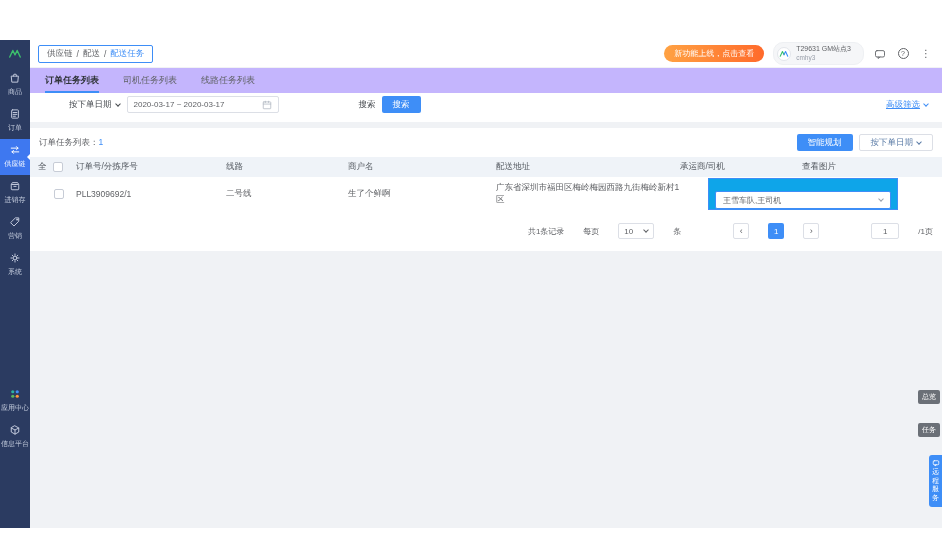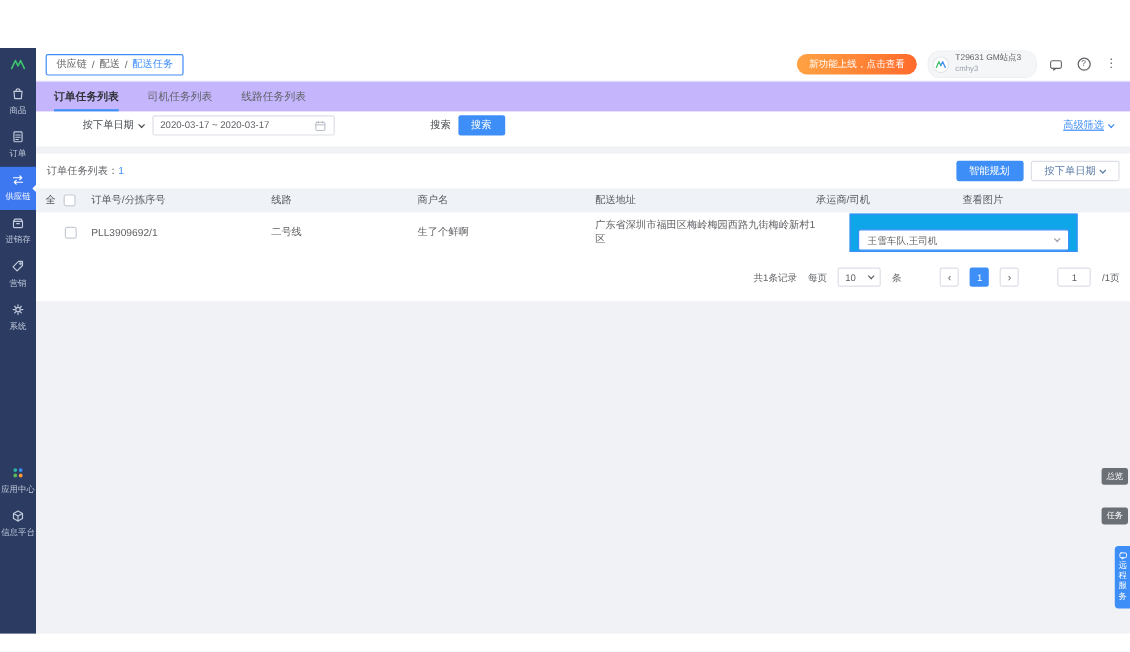--- a/index.html
+++ b/index.html
@@ -65,21 +65,21 @@
   .c2 { width:122px; flex-shrink:0; }
   .c3 { width:148px; flex-shrink:0; }
   .c4 { width:184px; flex-shrink:0; }
   .c5 { width:122px; flex-shrink:0; position:relative; }
   .c6 { flex:1; }
   .checkbox { width:10px; height:10px; border:1px solid #c7ccd6; border-radius:2px; background:#fff; cursor:pointer; flex-shrink:0; }
   .sel-focus { position:absolute; left:-1px; top:-16px; width:190px; height:32px; border:1px solid #3e8ef7; background:#0ea5e9; display:flex; align-items:flex-end; padding:0 6px;margin-left:29px; }
   .select { border:1px solid #3e8ef7; border-radius:2px; height:18px; width:176px; display:flex; align-items:center; justify-content:space-between; padding:0 7px; font-size:8px; color:#606266; cursor:pointer; background:#fff; }
   .select .chev { color:#9aa0ab; }
 
-  .pagination { display:flex; justify-content:flex-end; align-items:center; gap:9px; padding:12px 9px 2px; font-size:8px; color:#606266; background:#fff; }
+  .pagination { display:flex; justify-content:flex-end; align-items:center; gap:19px; padding:12px 9px 2px; font-size:8px; color:#606266; background:#fff; }
   .pg-select { border:1px solid #dcdfe6; border-radius:2px; width:36px; height:16px; display:flex; align-items:center; justify-content:space-between; padding:0 5px; cursor:pointer; }
   .pg-btn { width:16px; height:16px; border:1px solid #dcdfe6; border-radius:2px; background:#fff; display:flex; align-items:center; justify-content:center; color:#606266; cursor:pointer; font-size:9px; }
   .pg-cur { width:16px; height:16px; border-radius:2px; background:#3e8ef7; color:#fff; display:flex; align-items:center; justify-content:center; cursor:pointer; }
   .pg-gap { width:14px; }
   .pg-jump { width:28px; height:16px; border:1px solid #dcdfe6; border-radius:2px; text-align:center; font-size:8px; color:#606266; font-family:inherit; }
 
   
   .float-badge { position:absolute; right:2px; background:#6b7077; color:#fff; font-size:7px; padding:2px 4px; border-radius:2px; cursor:pointer; z-index:6; }
   .fb-overview { top:350px; }
   .fb-task { top:383px; }

